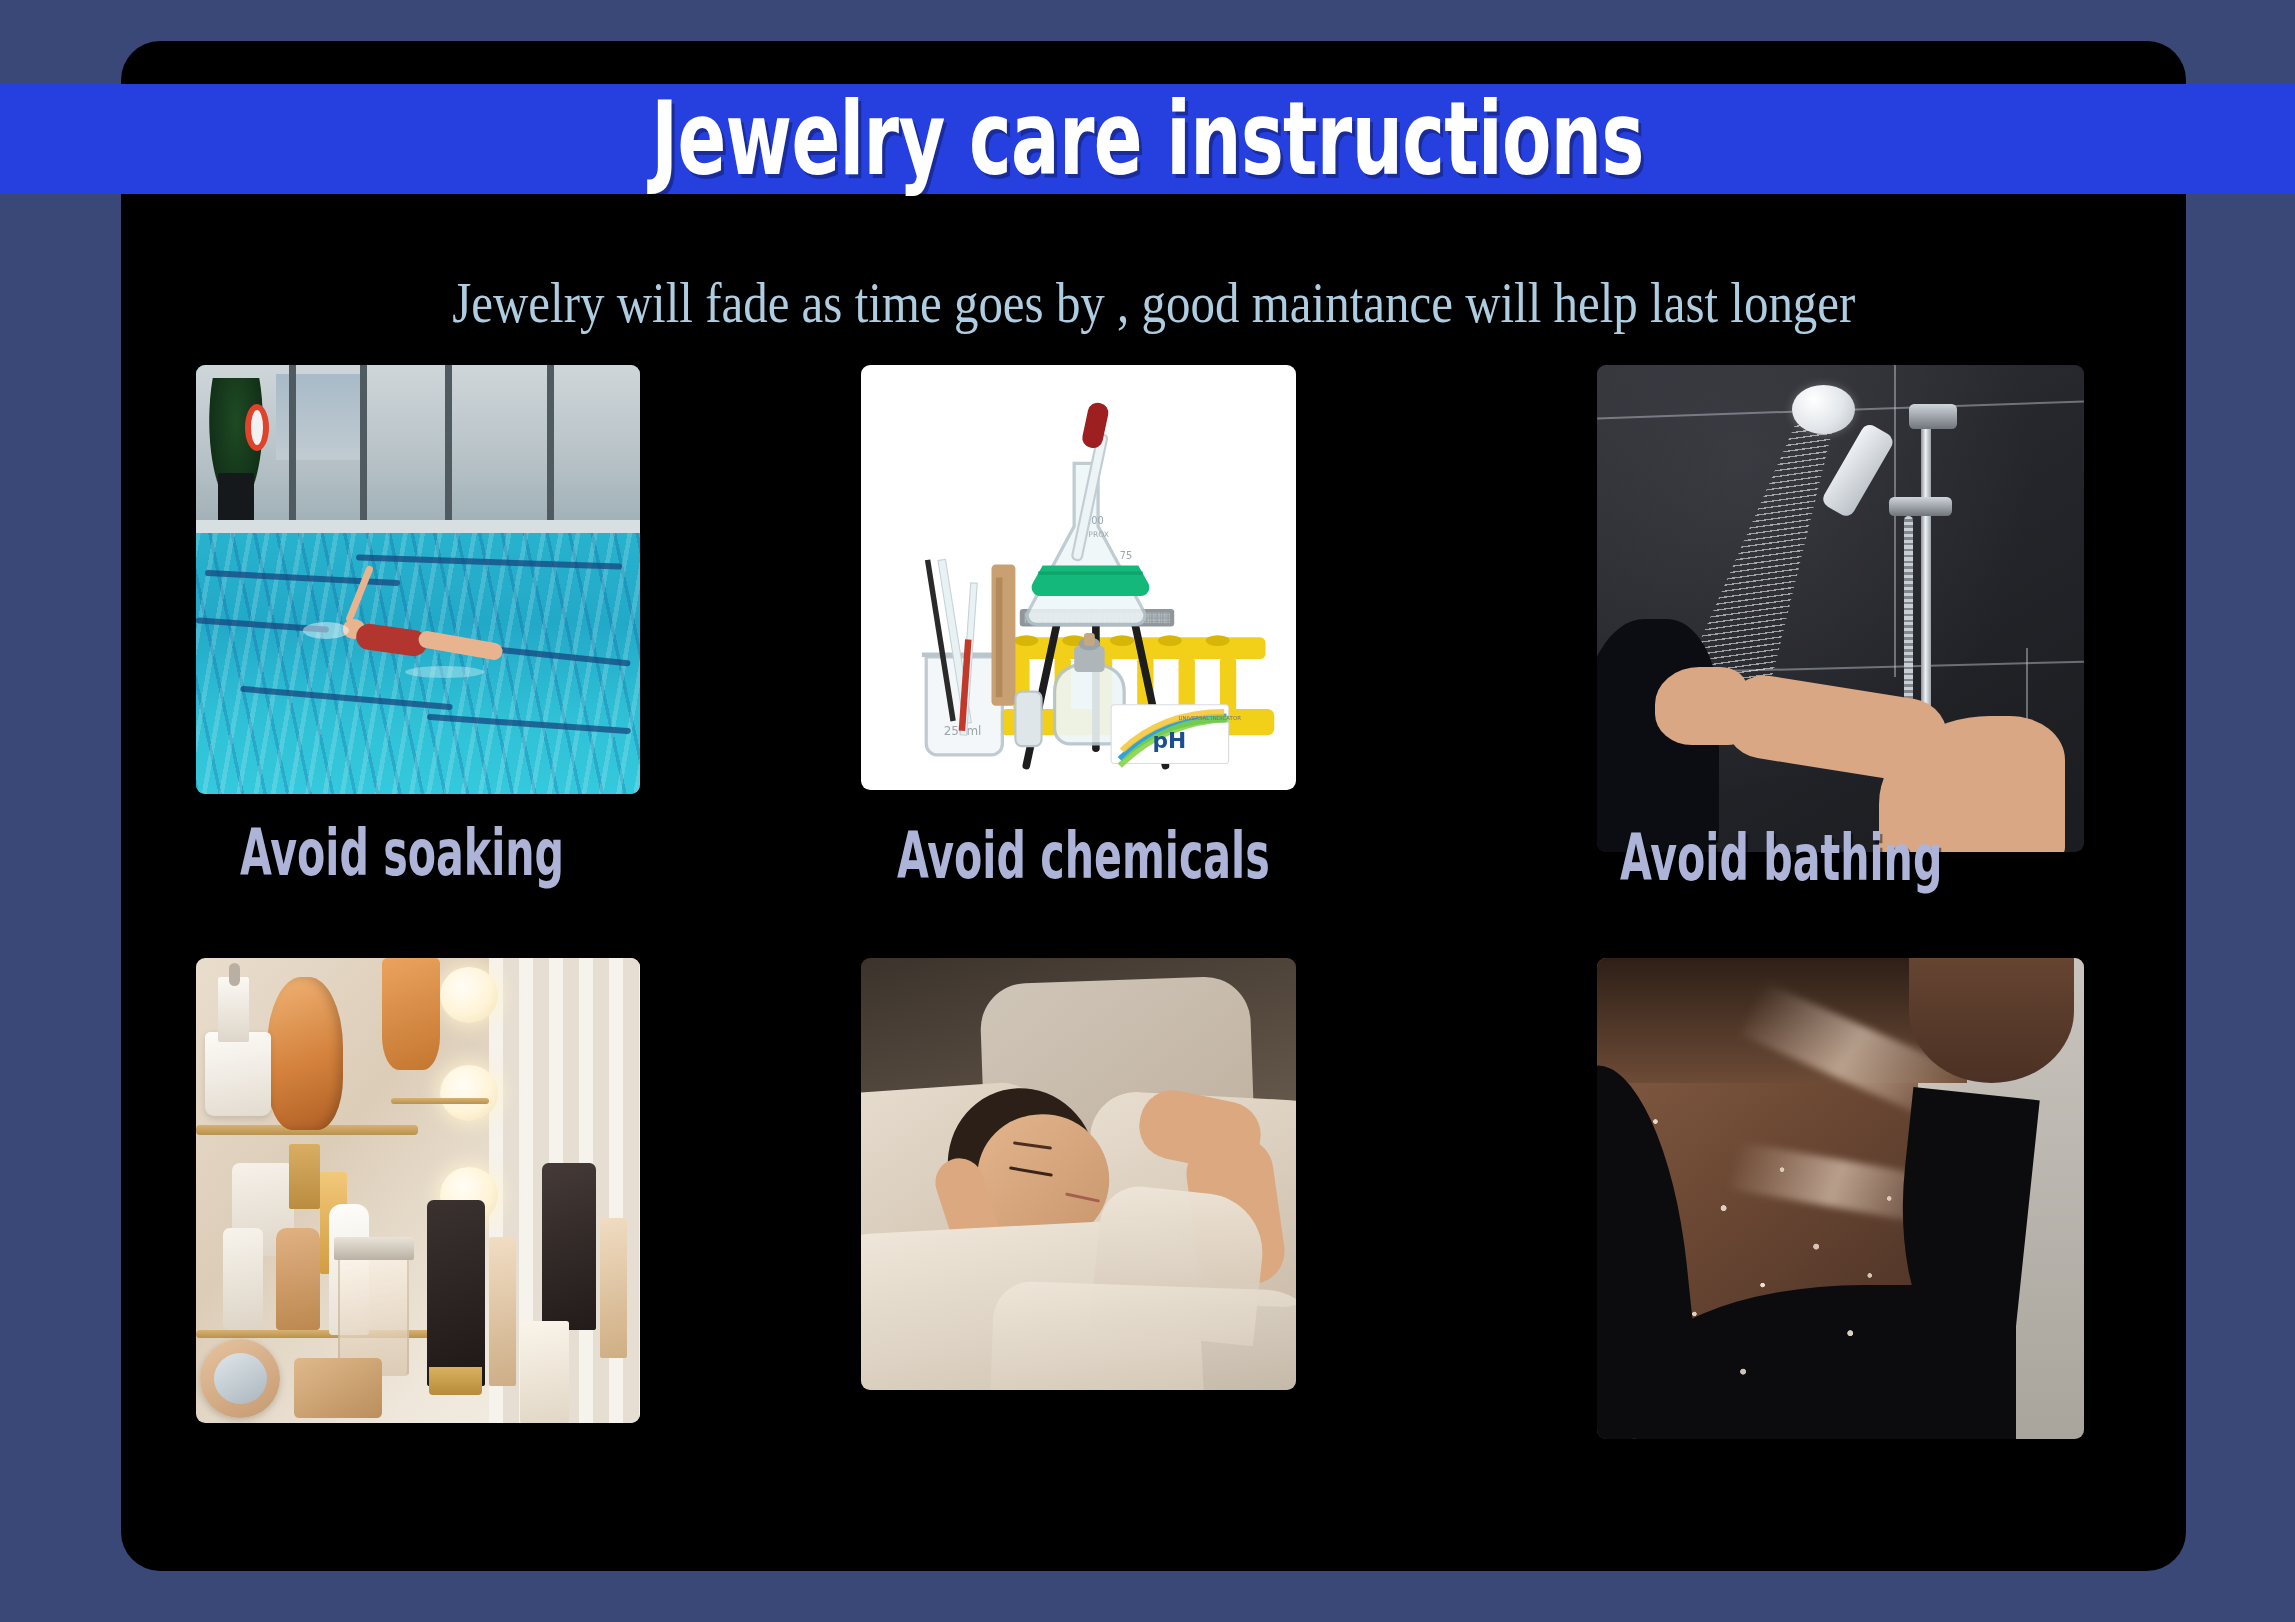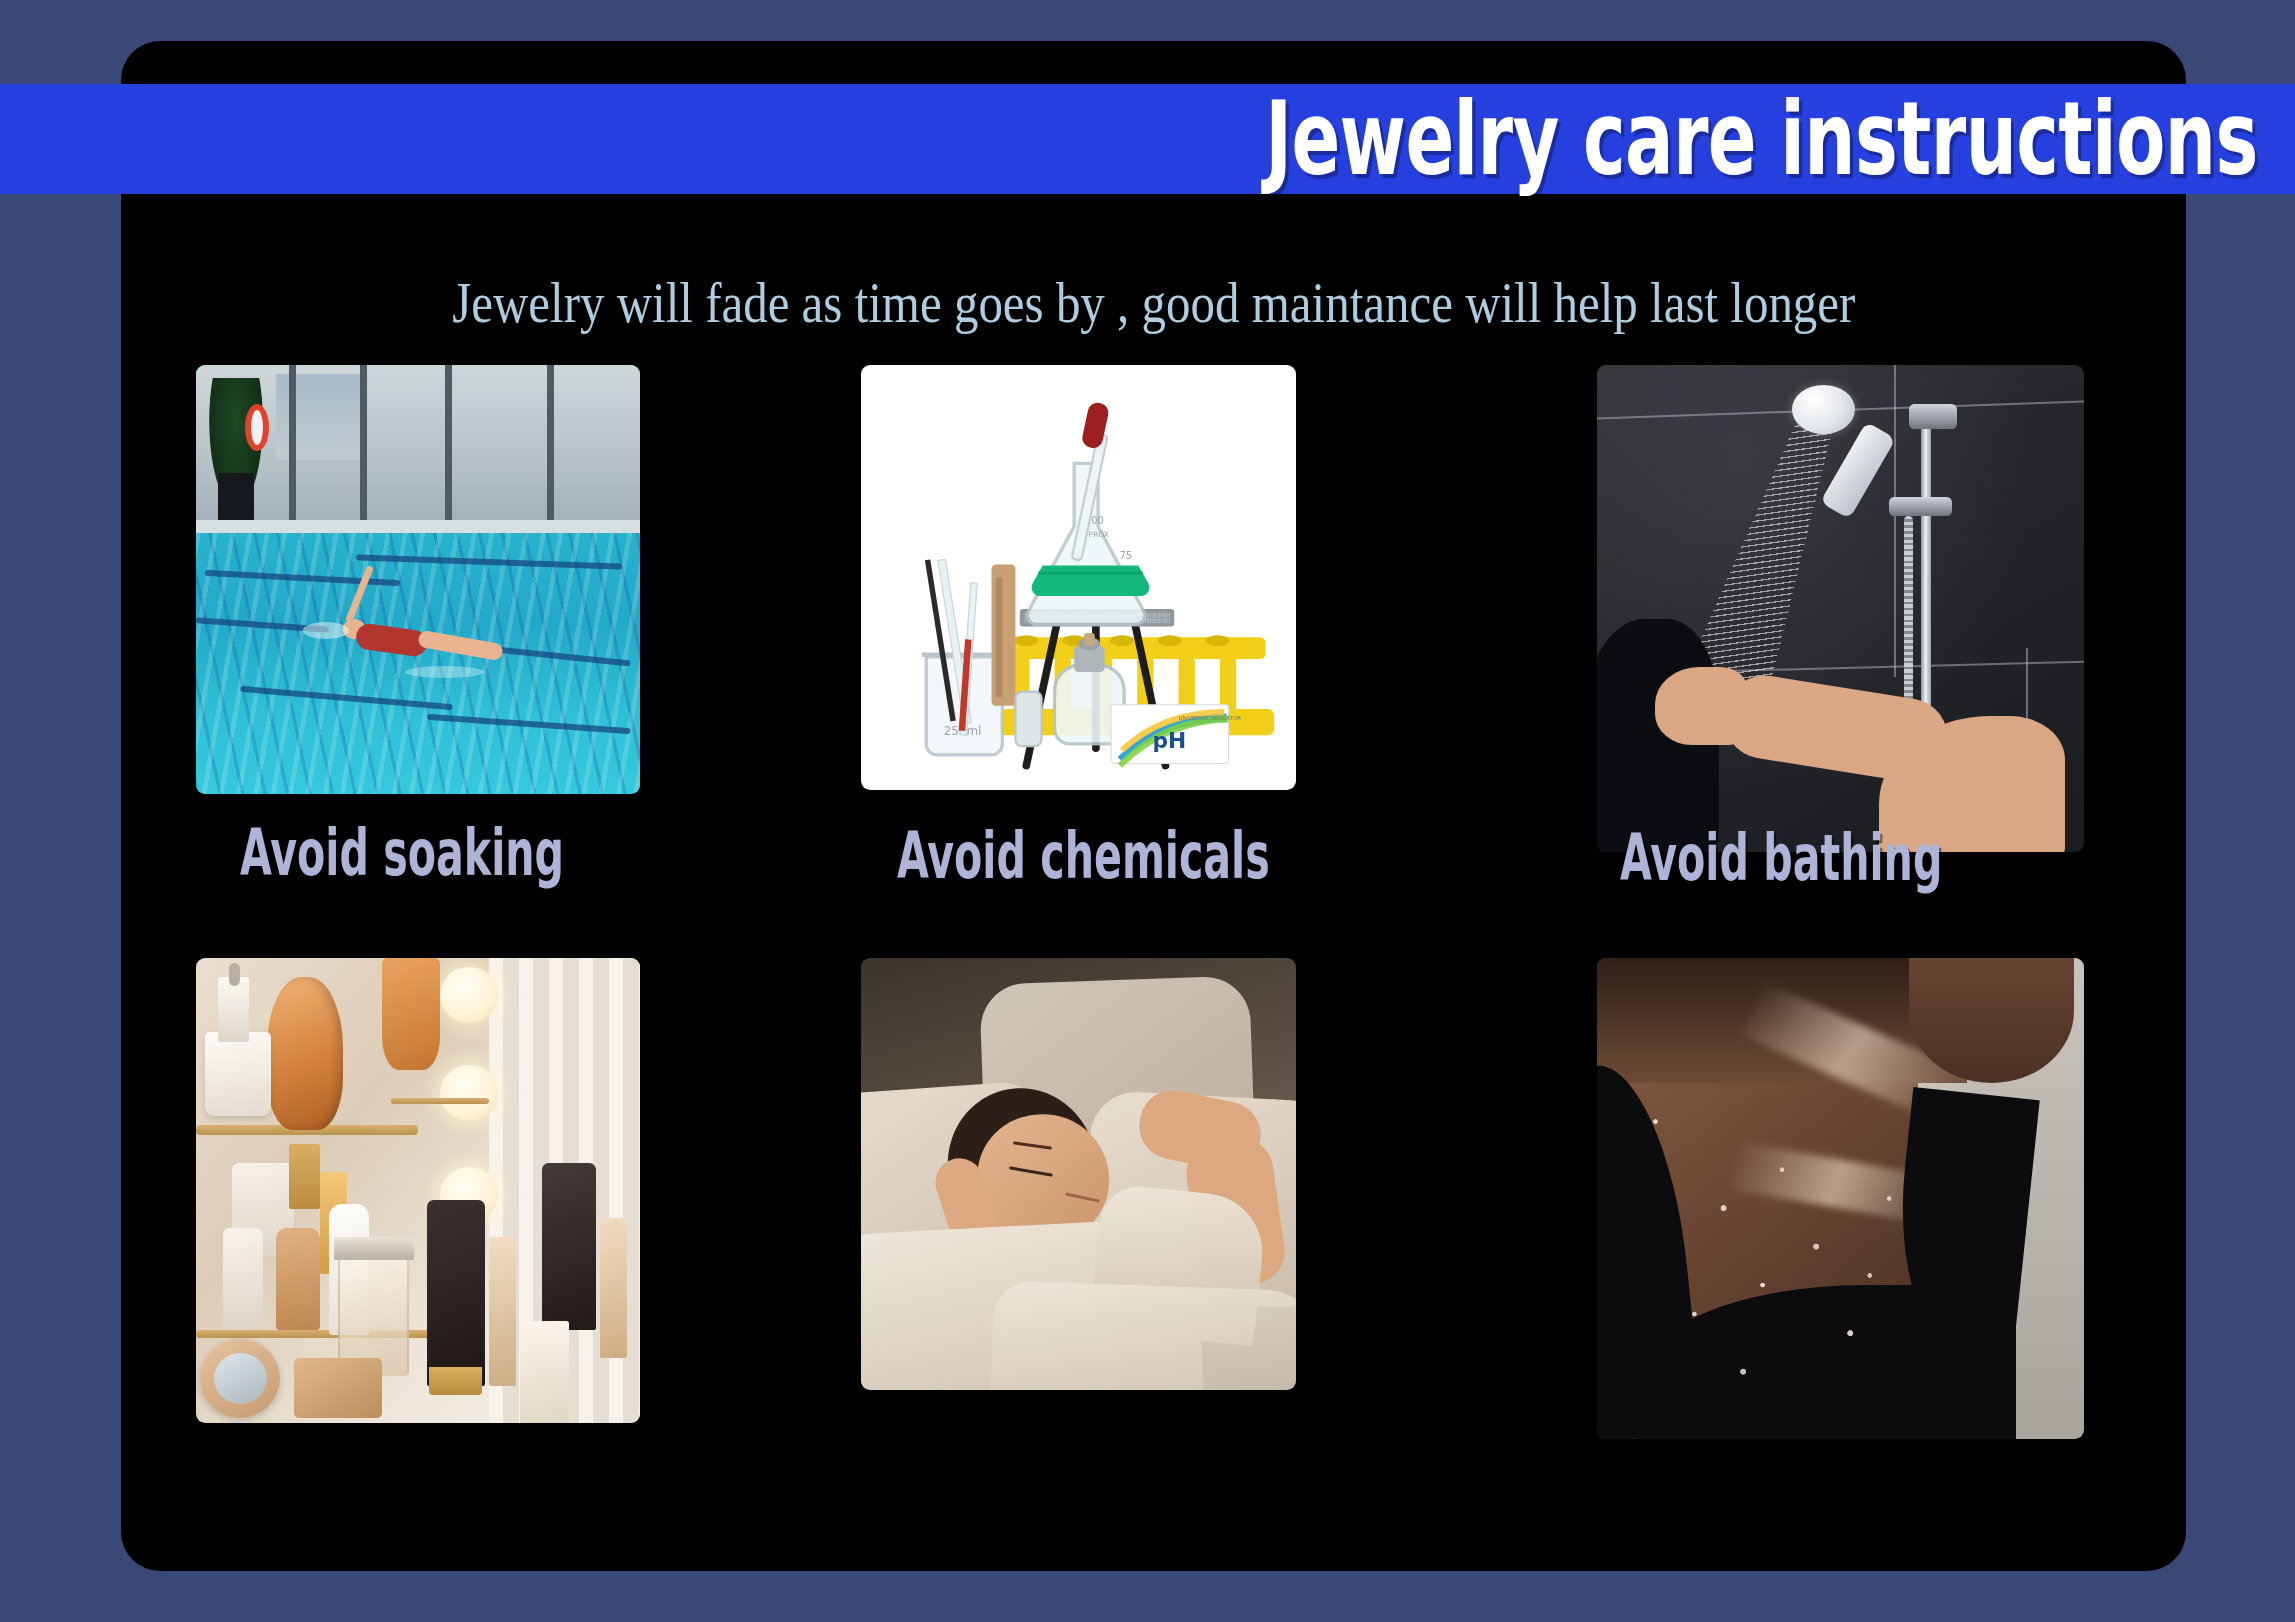--- a/index.html
+++ b/index.html
@@ -14,21 +14,21 @@
   
   .card{
     position:absolute; left:121px; top:41px; width:2065px; height:1530px;
     background:#000; border-radius:39px; overflow:visible;
   }
 
   
   .title-banner{
     position:absolute; left:0; top:84px; width:2295px; height:110px;
     background:#2640e0; z-index:5;
-    display:flex; align-items:center; justify-content:flex-end;
+    display:flex; align-items:center; justify-content:center;
   }
   .title-text{
     color:#ffffff;
     font-family:"DejaVu Sans Condensed","Liberation Sans Narrow","Liberation Sans", sans-serif;
     font-weight:900;
     font-size:86px;
     letter-spacing:-0.7px;
     line-height:1;
     transform:scaleX(0.93) scaleY(1.18);
     transform-origin:center center;

